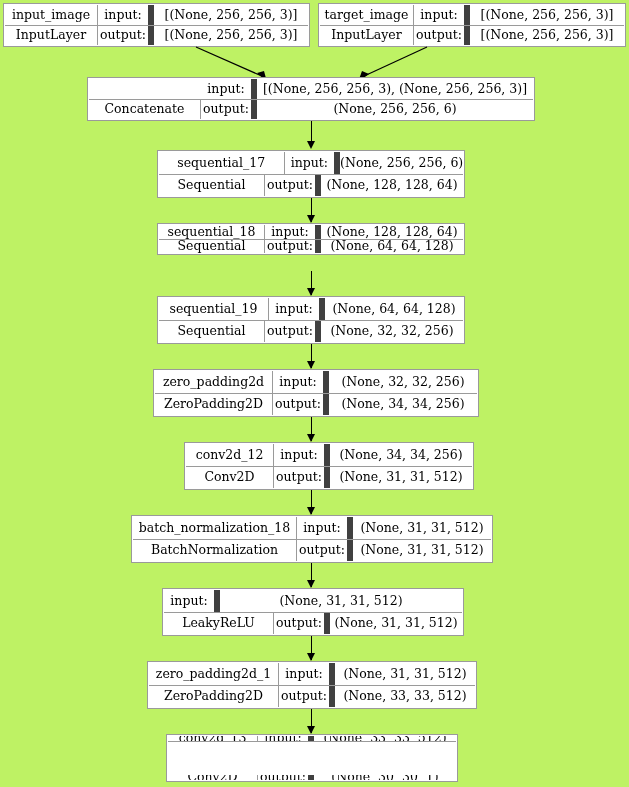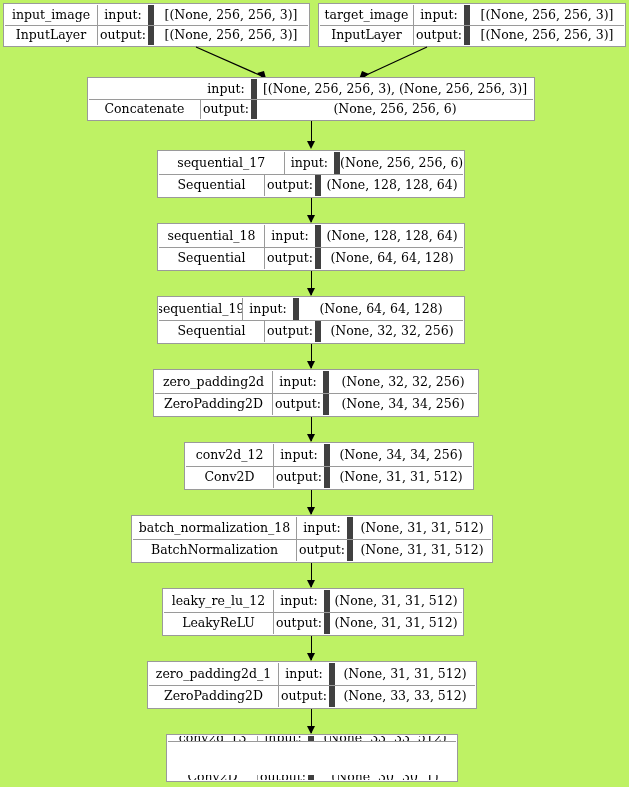--- a/index.html
+++ b/index.html
@@ -139,39 +139,39 @@
     <div class="node-row">
       <div class="cell cell-name" style="width:106px;">Sequential</div>
       <div class="cell cell-label" style="width:56px;">output:</div>
       <div class="cell cell-shape">(None, 128, 128, 64)</div>
     </div>
   </div>
 
   <div class="edge-line" style="left:311px; top:198px; height:24px;"></div>
   <div class="edge-head" style="left:307px; top:215px;"></div>
 
-  <div class="node" style="left:157px; top:223px; width:308px; height:48px;">
+  <div class="node" style="left:157px; top:223px; width:308px; height:32px;">
     <div class="node-row top">
       <div class="cell cell-name" style="width:106px;">sequential_18</div>
       <div class="cell cell-label" style="width:56px;">input:</div>
       <div class="cell cell-shape">(None, 128, 128, 64)</div>
     </div>
     <div class="node-row">
       <div class="cell cell-name" style="width:106px;">Sequential</div>
       <div class="cell cell-label" style="width:56px;">output:</div>
       <div class="cell cell-shape">(None, 64, 64, 128)</div>
     </div>
   </div>
 
   <div class="edge-line" style="left:311px; top:271px; height:24px;"></div>
   <div class="edge-head" style="left:307px; top:288px;"></div>
 
   <div class="node" style="left:157px; top:296px; width:308px; height:48px;">
     <div class="node-row top">
-      <div class="cell cell-name" style="width:84px;">sequential_19</div>
+      <div class="cell cell-name" style="width:110px;">sequential_19</div>
       <div class="cell cell-label" style="width:56px;">input:</div>
       <div class="cell cell-shape">(None, 64, 64, 128)</div>
     </div>
     <div class="node-row">
       <div class="cell cell-name" style="width:106px;">Sequential</div>
       <div class="cell cell-label" style="width:56px;">output:</div>
       <div class="cell cell-shape">(None, 32, 32, 256)</div>
     </div>
   </div>
 
@@ -221,21 +221,20 @@
       <div class="cell cell-label" style="width:56px;">output:</div>
       <div class="cell cell-shape">(None, 31, 31, 512)</div>
     </div>
   </div>
 
   <div class="edge-line" style="left:311px; top:563px; height:24px;"></div>
   <div class="edge-head" style="left:307px; top:580px;"></div>
 
   <div class="node" style="left:162px; top:588px; width:302px; height:48px;">
     <div class="node-row top">
-      <div class="cell cell-name" style="width:110px;">leaky_re_lu_12</div>
       <div class="cell cell-label" style="width:56px;">input:</div>
       <div class="cell cell-shape">(None, 31, 31, 512)</div>
     </div>
     <div class="node-row">
       <div class="cell cell-name" style="width:110px;">LeakyReLU</div>
       <div class="cell cell-label" style="width:56px;">output:</div>
       <div class="cell cell-shape">(None, 31, 31, 512)</div>
     </div>
   </div>
 

